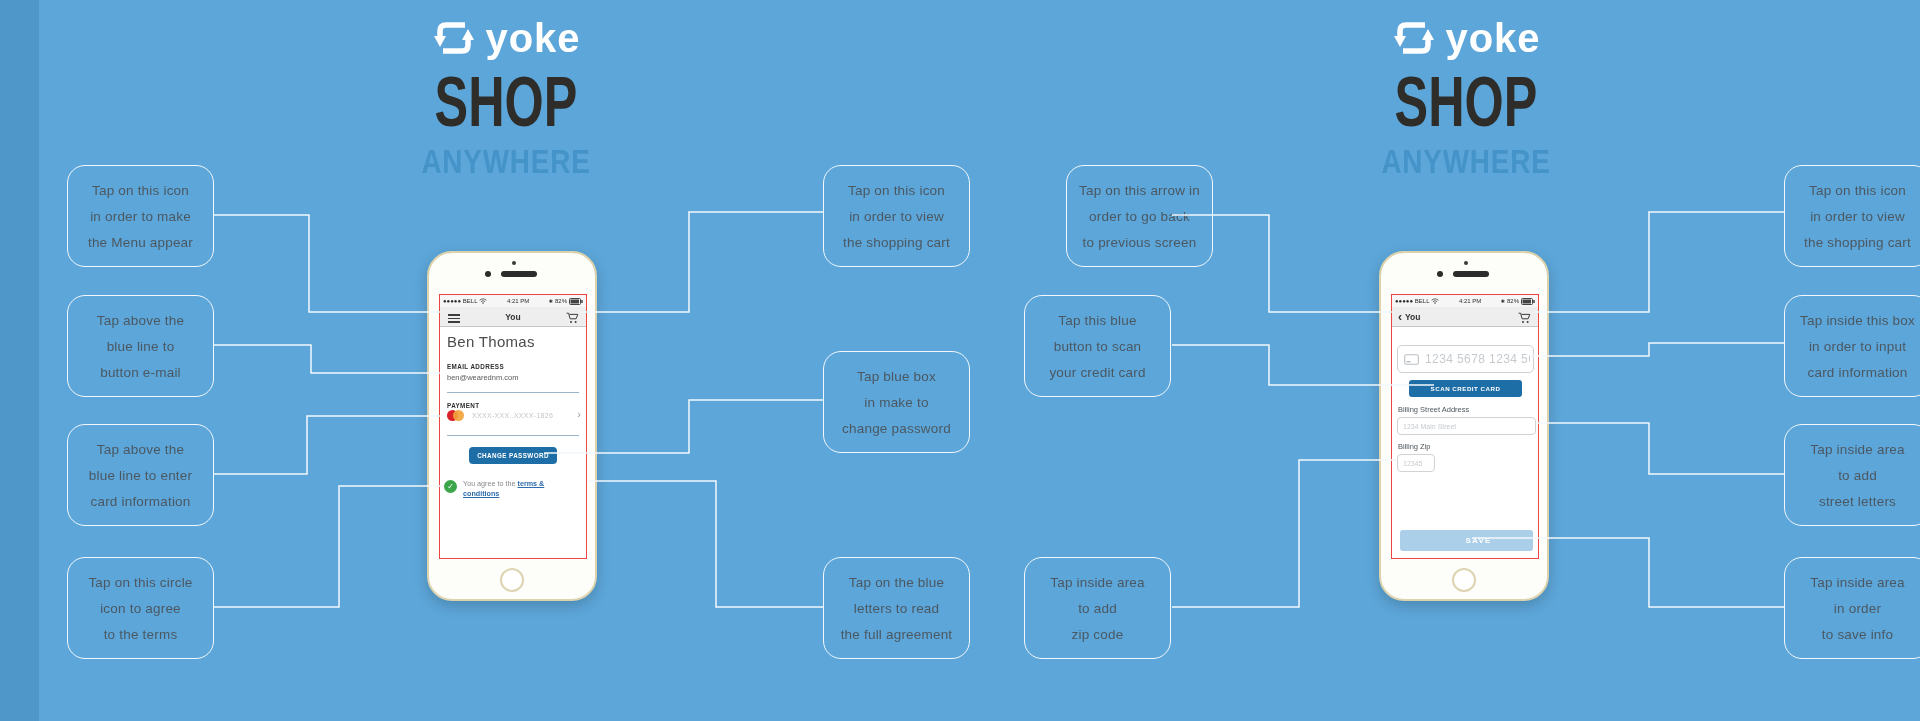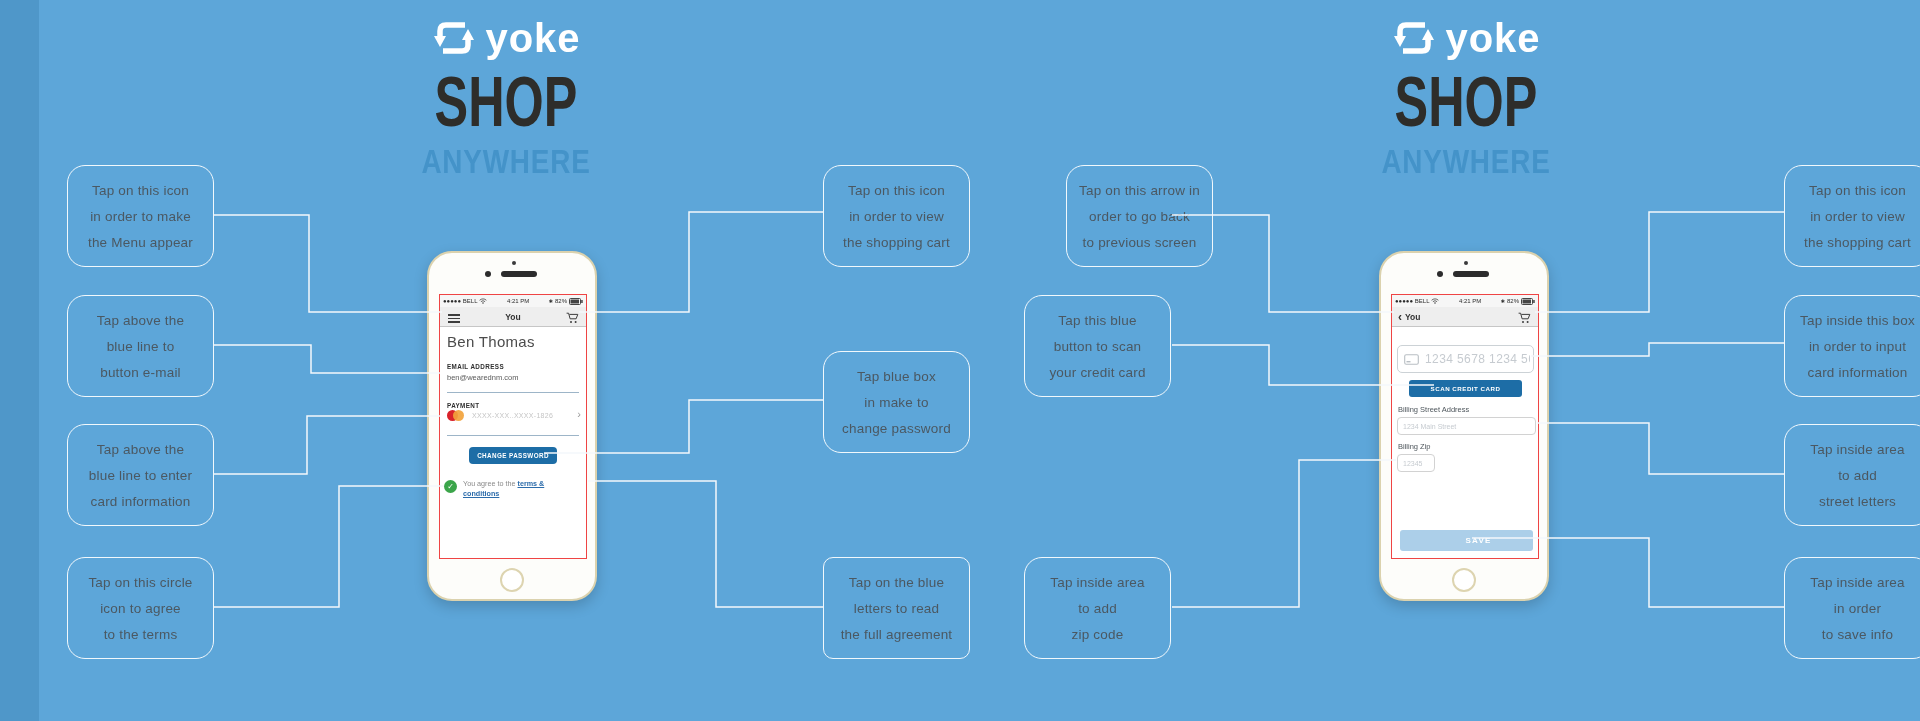--- a/index.html
+++ b/index.html
@@ -152,21 +152,21 @@
   <div class="note" style="left:784px;top:165px;">
     <div>Tap on this icon</div>
     <div>in order to view</div>
     <div>the shopping cart</div>
   </div>
   <div class="note" style="left:784px;top:351px;">
     <div>Tap blue box</div>
     <div>in make to</div>
     <div>change password</div>
   </div>
-  <div class="note" style="left:784px;top:557px;border-radius:10px;">
+  <div class="note" style="left:784px;top:557px;">
     <div>Tap on the blue</div>
     <div>letters to read</div>
     <div>the full agreement</div>
   </div>
 
   <div class="note" style="left:1027px;top:165px;">
     <div>Tap on this arrow in</div>
     <div>order to go back</div>
     <div>to previous screen</div>
   </div>

